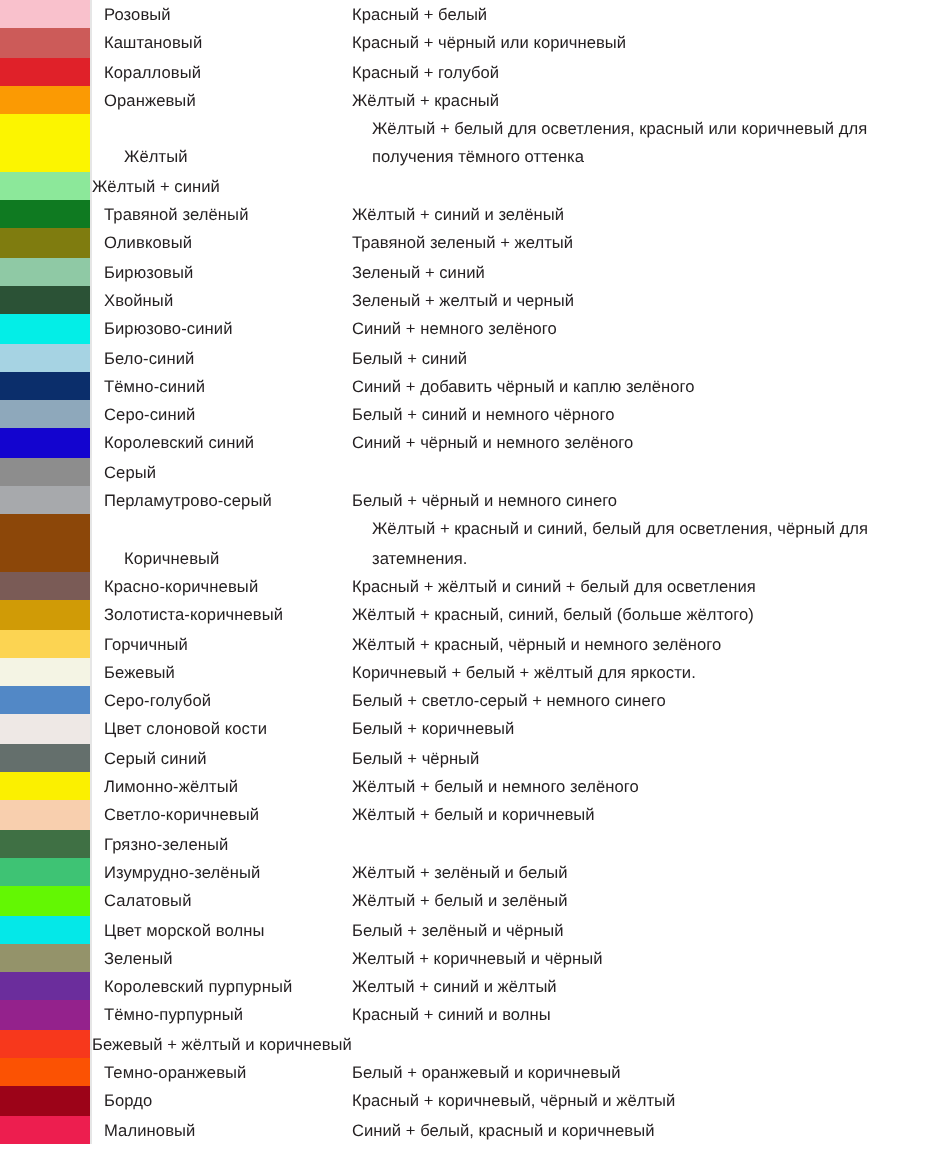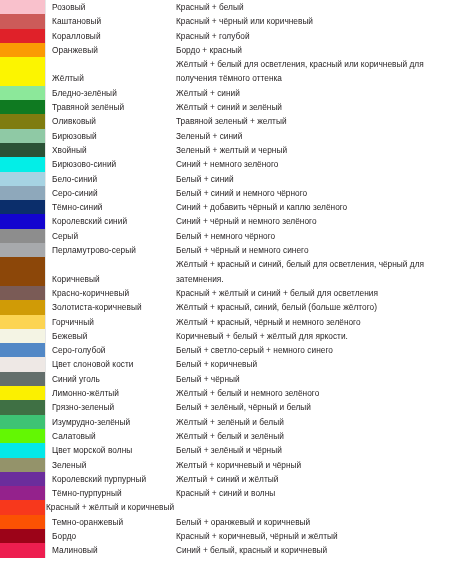--- a/index.html
+++ b/index.html
@@ -47,21 +47,21 @@
   .desc-cell {
     flex: 1 1 auto;
     padding-left: 0px;
     font-size: 8.3px;
     line-height: 14.3px;
     color: #231f20;
     letter-spacing: 0.02px;
   }
   .desc-cell span { display: block; }
   .row.tall { min-height: 28.6px; }
-  .row.tall .name-cell { line-height: 14.3px; padding-bottom: 0; align-items: flex-end; }
+  .row.tall .name-cell { line-height: 14.3px; padding-bottom: 0; align-items: flex-end; margin-left: 10px; }
   .row.tall .desc-cell { line-height: 14.3px; }
 </style>
 </head>
 <body>
 
 <div id="color-table">
     <div class="row">
       <div class="swatch-cell" style="background: rgb(249, 193, 204);"></div>
       <div class="name-cell">
         <span>Розовый</span>
@@ -87,38 +87,35 @@
       <div class="desc-cell">
         <span>Красный + голубой</span>
       </div>
     </div>
     <div class="row">
       <div class="swatch-cell" style="background: rgb(251, 154, 3);"></div>
       <div class="name-cell">
         <span>Оранжевый</span>
       </div>
       <div class="desc-cell">
-        <span>Бордо + красный</span>
+        <span>Жёлтый + красный</span>
       </div>
     </div>
     <div class="row tall">
       <div class="swatch-cell" style="background: rgb(252, 245, 0);"></div>
       <div class="name-cell">
         <span>Жёлтый</span>
       </div>
       <div class="desc-cell">
         <span>Жёлтый + белый для осветления, красный или коричневый для</span>
         <span>получения тёмного оттенка</span>
       </div>
     </div>
     <div class="row">
       <div class="swatch-cell" style="background: rgb(140, 232, 154);"></div>
-      <div class="name-cell">
-        <span>Бледно-зелёный</span>
-      </div>
       <div class="desc-cell">
         <span>Жёлтый + синий</span>
       </div>
     </div>
     <div class="row">
       <div class="swatch-cell" style="background: rgb(15, 122, 33);"></div>
       <div class="name-cell">
         <span>Травяной зелёный</span>
       </div>
       <div class="desc-cell">
@@ -164,53 +161,50 @@
     <div class="row">
       <div class="swatch-cell" style="background: rgb(166, 211, 227);"></div>
       <div class="name-cell">
         <span>Бело-синий</span>
       </div>
       <div class="desc-cell">
         <span>Белый + синий</span>
       </div>
     </div>
     <div class="row">
+      <div class="swatch-cell" style="background: rgb(11, 46, 107);"></div>
+      <div class="name-cell">
+        <span>Тёмно-синий</span>
+      </div>
+      <div class="desc-cell">
+        <span>Синий + добавить чёрный и каплю зелёного</span>
+      </div>
+    </div>
+    <div class="row">
       <div class="swatch-cell" style="background: rgb(142, 168, 187);"></div>
       <div class="name-cell">
         <span>Серо-синий</span>
       </div>
       <div class="desc-cell">
         <span>Белый + синий и немного чёрного</span>
       </div>
     </div>
     <div class="row">
-      <div class="swatch-cell" style="background: rgb(11, 46, 107);"></div>
-      <div class="name-cell">
-        <span>Тёмно-синий</span>
-      </div>
-      <div class="desc-cell">
-        <span>Синий + добавить чёрный и каплю зелёного</span>
-      </div>
-    </div>
-    <div class="row">
       <div class="swatch-cell" style="background: rgb(19, 4, 207);"></div>
       <div class="name-cell">
         <span>Королевский синий</span>
       </div>
       <div class="desc-cell">
         <span>Синий + чёрный и немного зелёного</span>
       </div>
     </div>
     <div class="row">
       <div class="swatch-cell" style="background: rgb(141, 141, 141);"></div>
       <div class="name-cell">
         <span>Серый</span>
-      </div>
-      <div class="desc-cell">
-        <span>Белый + немного чёрного</span>
       </div>
     </div>
     <div class="row">
       <div class="swatch-cell" style="background: rgb(167, 169, 172);"></div>
       <div class="name-cell">
         <span>Перламутрово-серый</span>
       </div>
       <div class="desc-cell">
         <span>Белый + чёрный и немного синего</span>
       </div>
@@ -275,43 +269,49 @@
       <div class="name-cell">
         <span>Цвет слоновой кости</span>
       </div>
       <div class="desc-cell">
         <span>Белый + коричневый</span>
       </div>
     </div>
     <div class="row">
       <div class="swatch-cell" style="background: rgb(100, 111, 108);"></div>
       <div class="name-cell">
-        <span>Синий уголь</span>
+        <span>Серый синий</span>
       </div>
       <div class="desc-cell">
         <span>Белый + чёрный</span>
       </div>
     </div>
     <div class="row">
       <div class="swatch-cell" style="background: rgb(251, 240, 0);"></div>
       <div class="name-cell">
         <span>Лимонно-жёлтый</span>
       </div>
       <div class="desc-cell">
         <span>Жёлтый + белый и немного зелёного</span>
       </div>
     </div>
     <div class="row">
+      <div class="swatch-cell" style="background: rgb(248, 207, 174);"></div>
+      <div class="name-cell">
+        <span>Светло-коричневый</span>
+      </div>
+      <div class="desc-cell">
+        <span>Жёлтый + белый и коричневый</span>
+      </div>
+    </div>
+    <div class="row">
       <div class="swatch-cell" style="background: rgb(63, 112, 68);"></div>
       <div class="name-cell">
         <span>Грязно-зеленый</span>
       </div>
-      <div class="desc-cell">
-        <span>Белый + зелёный, чёрный и белый</span>
-      </div>
     </div>
     <div class="row">
       <div class="swatch-cell" style="background: rgb(62, 195, 116);"></div>
       <div class="name-cell">
         <span>Изумрудно-зелёный</span>
       </div>
       <div class="desc-cell">
         <span>Жёлтый + зелёный и белый</span>
       </div>
     </div>
@@ -356,21 +356,21 @@
       <div class="name-cell">
         <span>Тёмно-пурпурный</span>
       </div>
       <div class="desc-cell">
         <span>Красный + синий и волны</span>
       </div>
     </div>
     <div class="row">
       <div class="swatch-cell" style="background: rgb(247, 56, 28);"></div>
       <div class="desc-cell">
-        <span>Красный + жёлтый и коричневый</span>
+        <span>Бежевый + жёлтый и коричневый</span>
       </div>
     </div>
     <div class="row">
       <div class="swatch-cell" style="background: rgb(251, 82, 3);"></div>
       <div class="name-cell">
         <span>Темно-оранжевый</span>
       </div>
       <div class="desc-cell">
         <span>Белый + оранжевый и коричневый</span>
       </div>

